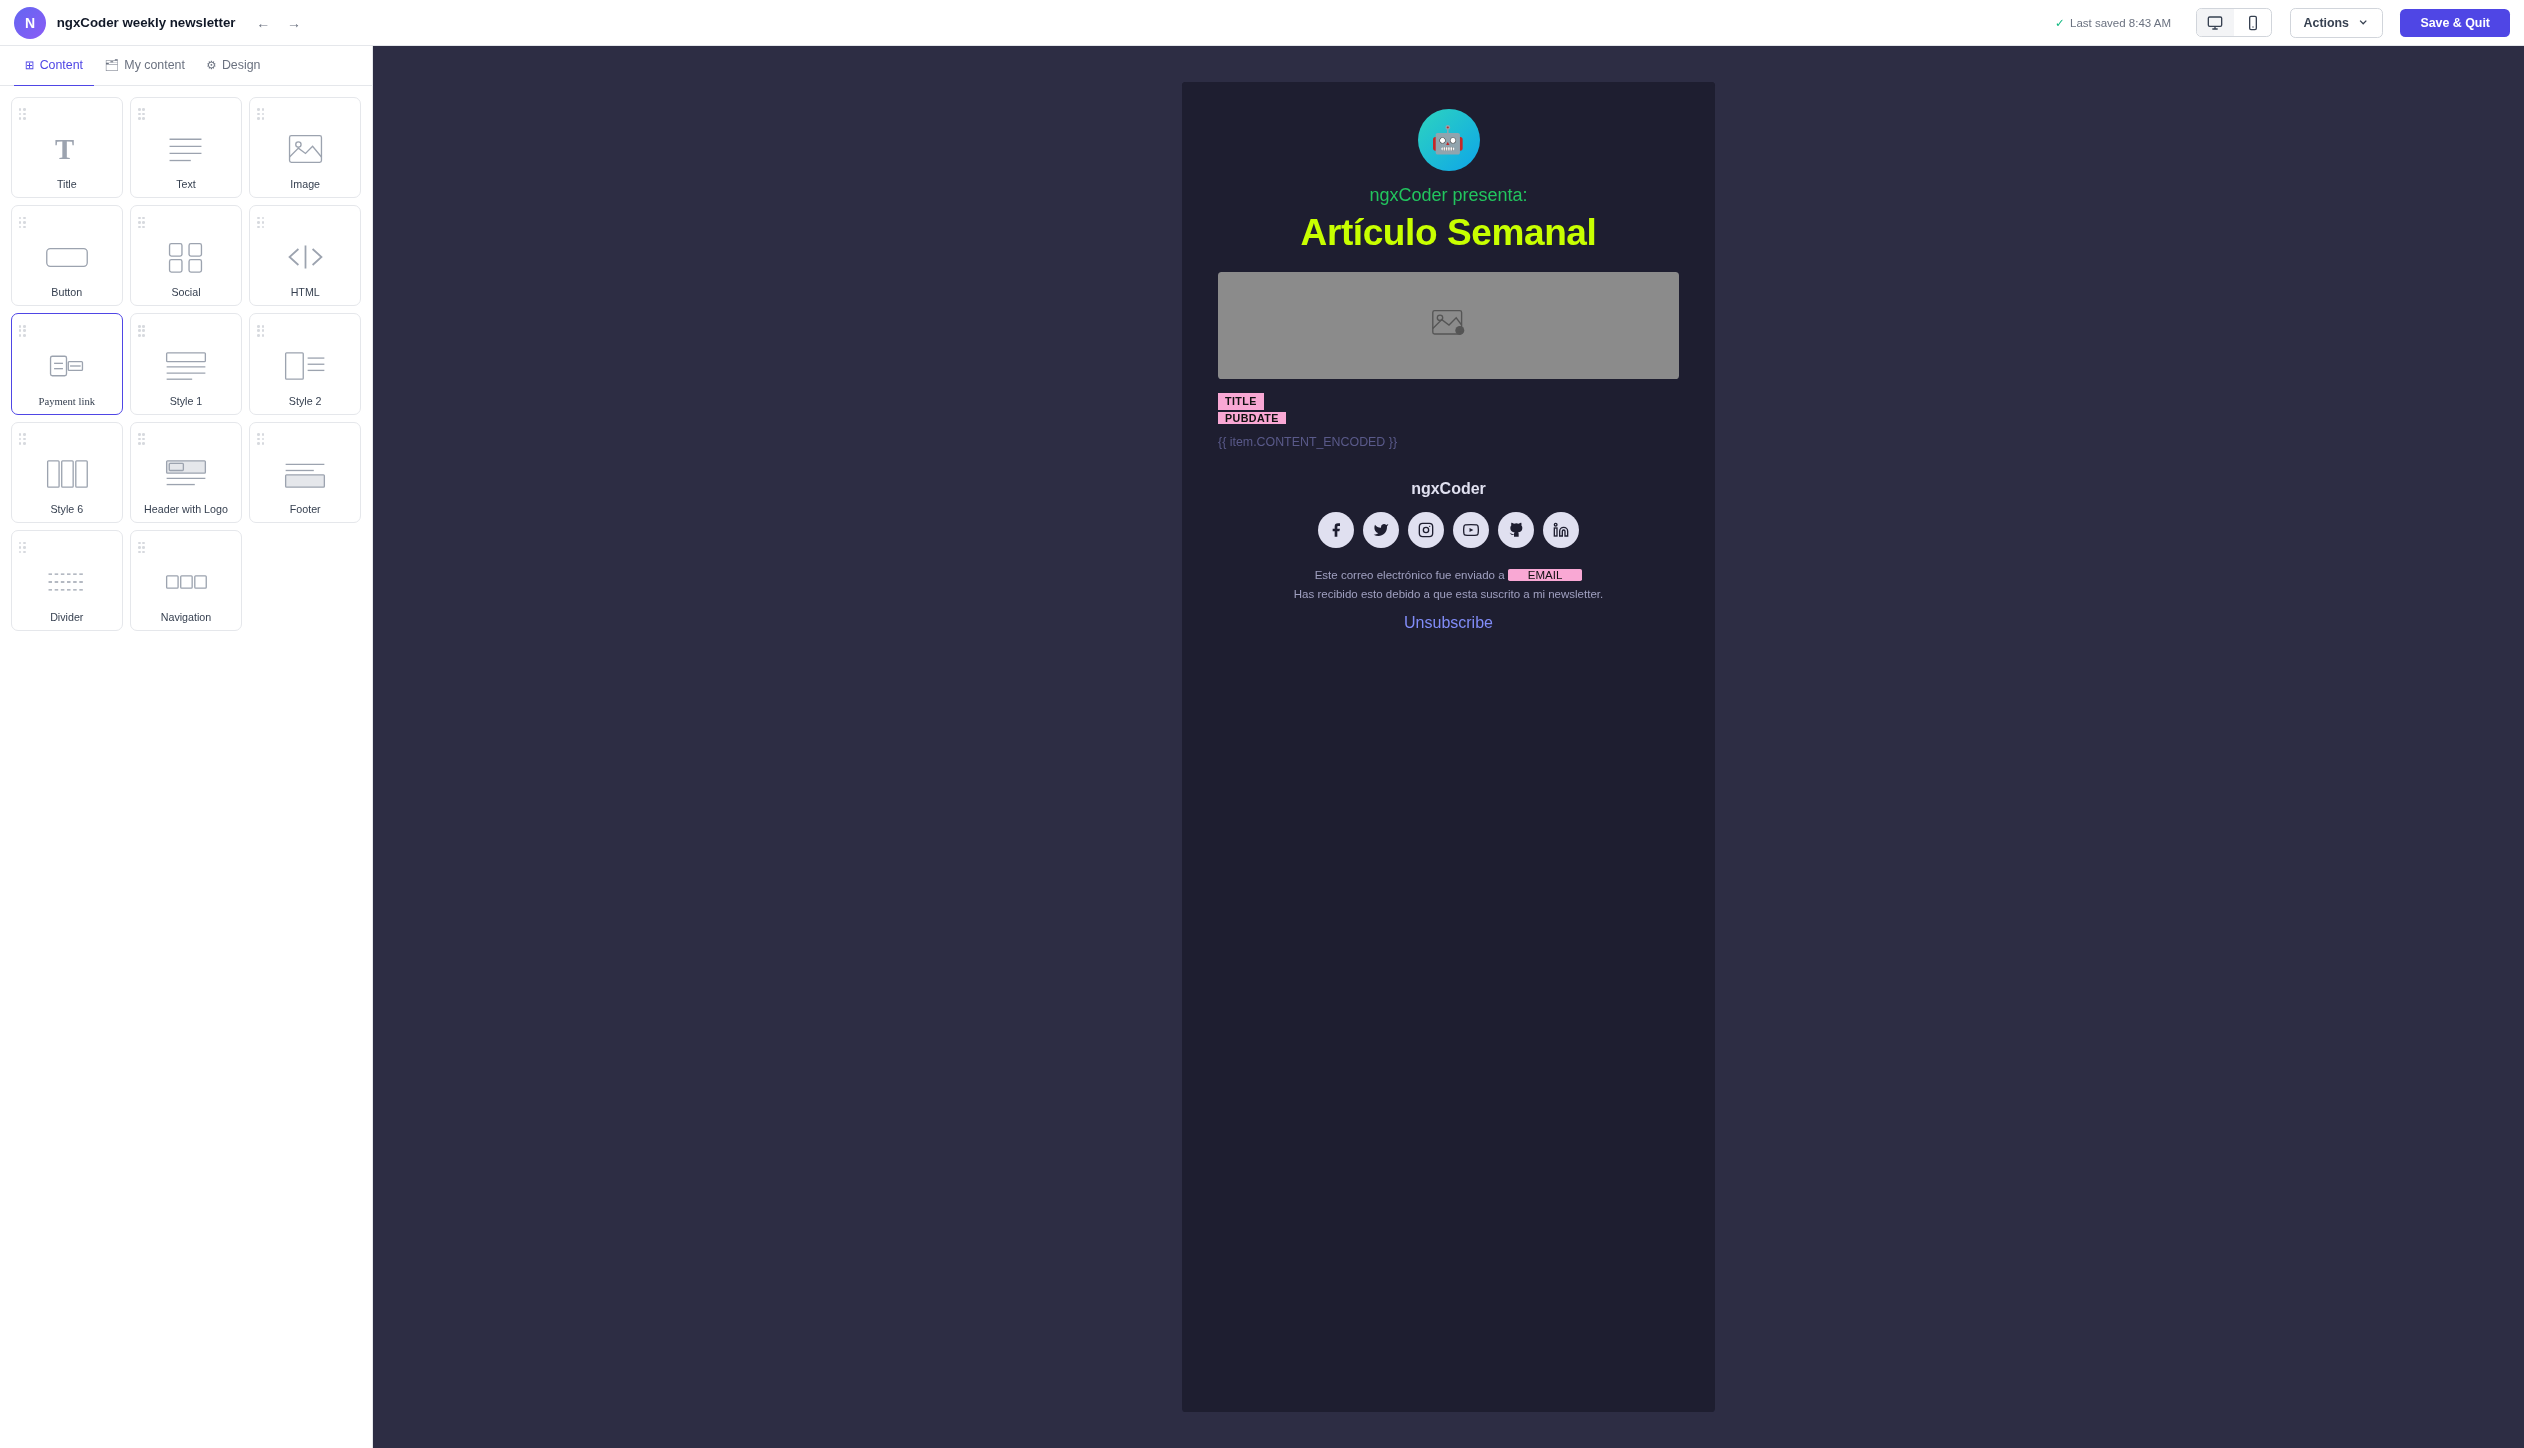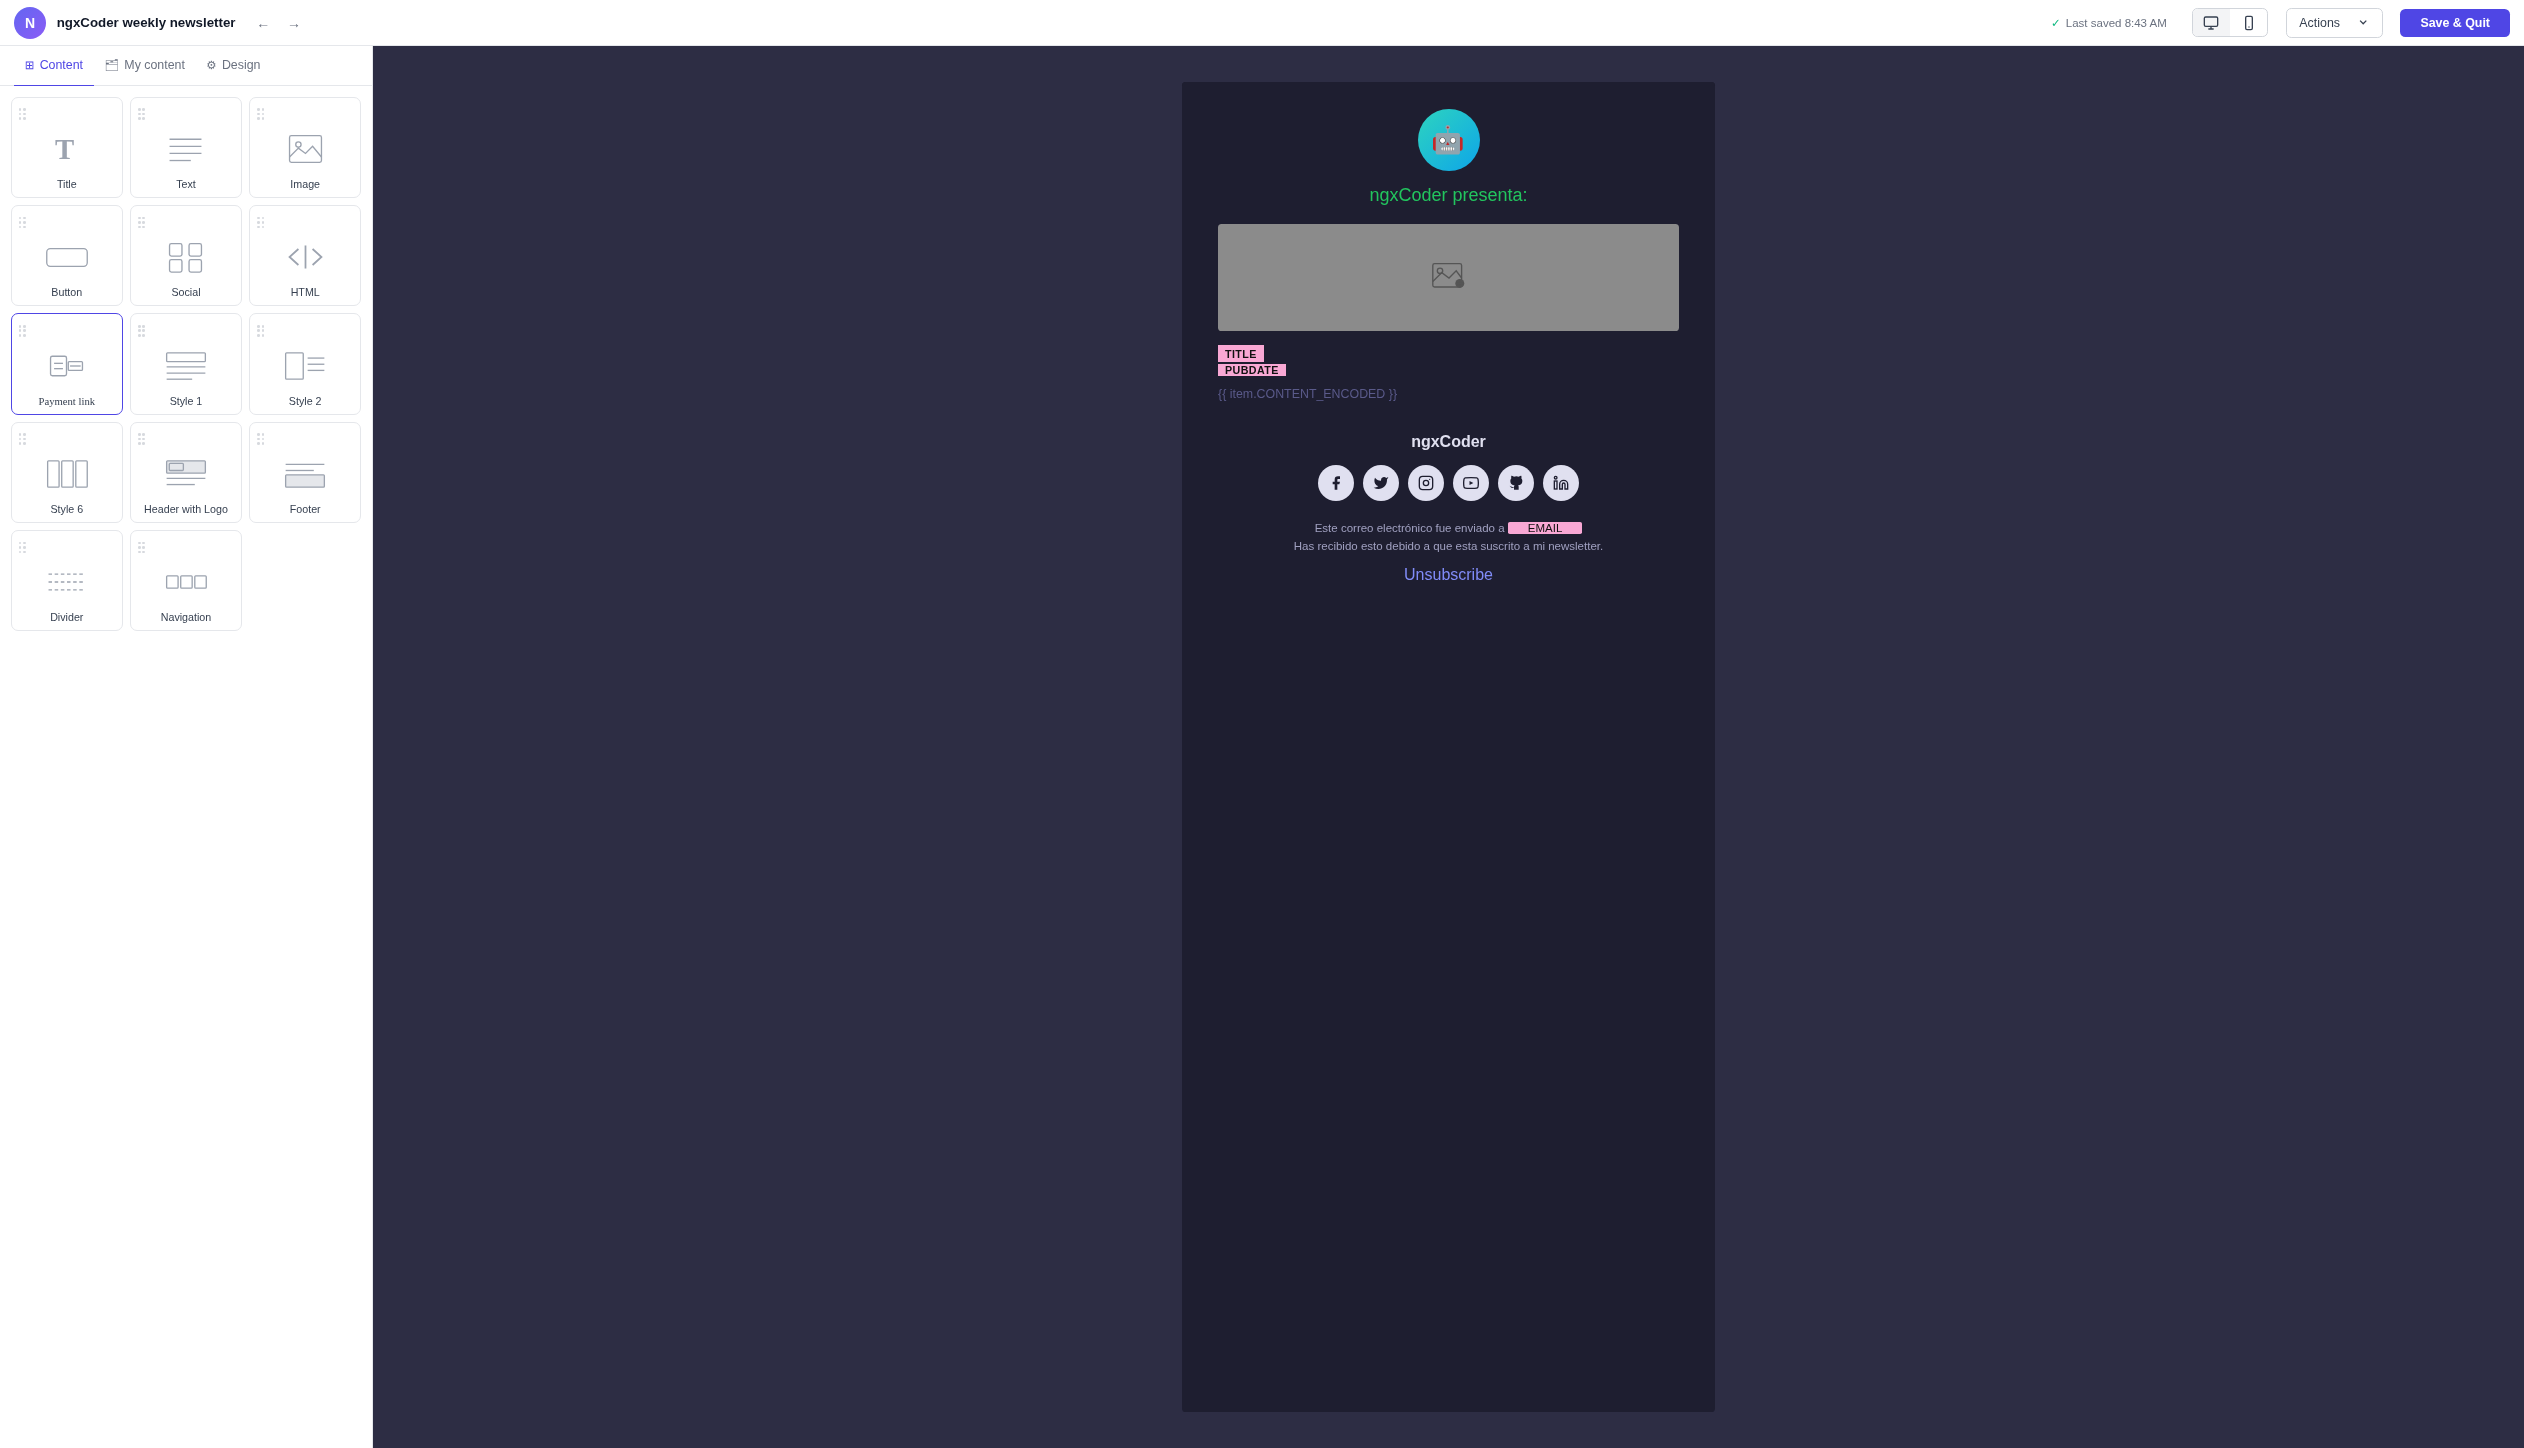--- a/index.html
+++ b/index.html
@@ -46,23 +46,23 @@
     .topbar-device-btns {
       display: flex; border: 0.9px solid #d1d5db; border-radius: 5.3px; overflow: hidden; margin-left: 14px;
     }
     .device-btn {
       padding: 5.3px 10.7px; border: none; background: transparent; cursor: pointer;
       color: #374151; font-size: 13.3px;
       display: flex; align-items: center;
     }
     .device-btn.active { background: #f3f4f6; }
     .topbar-actions-btn {
-      display: flex; align-items: center; gap: 17px;
+      display: flex; align-items: center; gap: 8px;
       padding: 7px 12.4px; border: 0.9px solid #d1d5db; border-radius: 5.3px;
-      background: white; cursor: pointer; font-size: 12.4px; font-weight: 400; color: #374151;
+      background: white; cursor: pointer; font-size: 12.4px; font-weight: 700; color: #374151;
       margin-left: 7px;
     }
     .topbar-save-quit-btn {
       padding: 7px 20px; border: none; border-radius: 5.3px;
       background: #4f46e5; color: white; font-size: 12.4px; font-weight: 600;
       cursor: pointer; margin-left: 7px;
     }
 
     
     .main-layout {
@@ -656,20 +656,21 @@
     <div class="email-canvas">
 
       <div class="email-header">
         <div class="email-avatar">
           <span>🤖</span>
         </div>
         <div class="email-presenta">
           <span style="color:#22c55e">ngxCoder</span>
           <span> presenta:</span>
         </div>
+        <div class="email-title-big">Artículo Semanal</div>
       </div>
 
       <div class="email-image-placeholder">
         <svg width="36" height="36" viewBox="0 0 40 40" fill="none" stroke="#555" stroke-width="1.5">
           <rect x="2" y="4" width="32" height="26" rx="2"></rect>
           <circle cx="10" cy="12" r="3"></circle>
           <polyline points="2,24 12,14 20,20 28,12 34,20"></polyline>
           <circle cx="32" cy="26" r="5" fill="#555" stroke="none"></circle>
           <line x1="32" y1="22" x2="32" y2="30"></line>
           <line x1="28" y1="26" x2="36" y2="26"></line>

